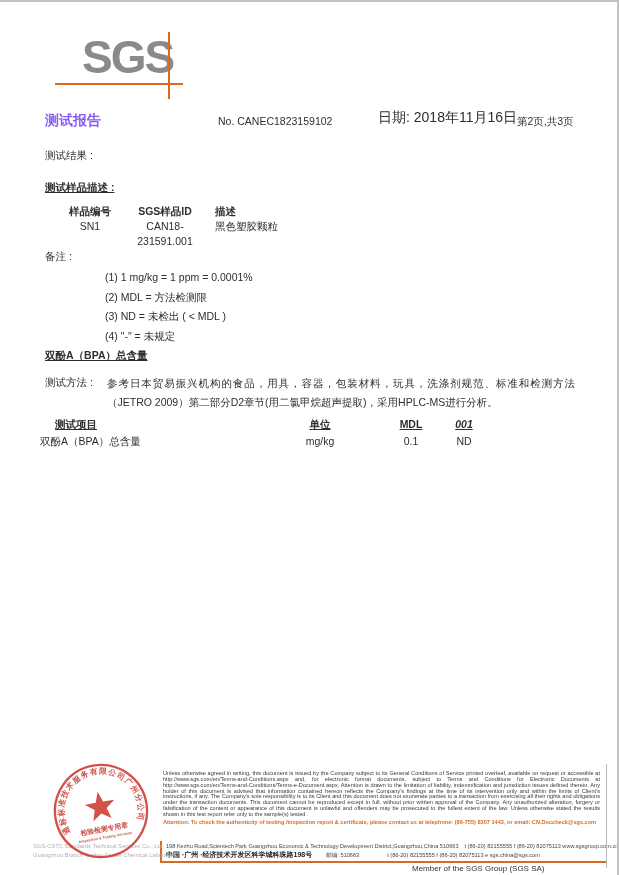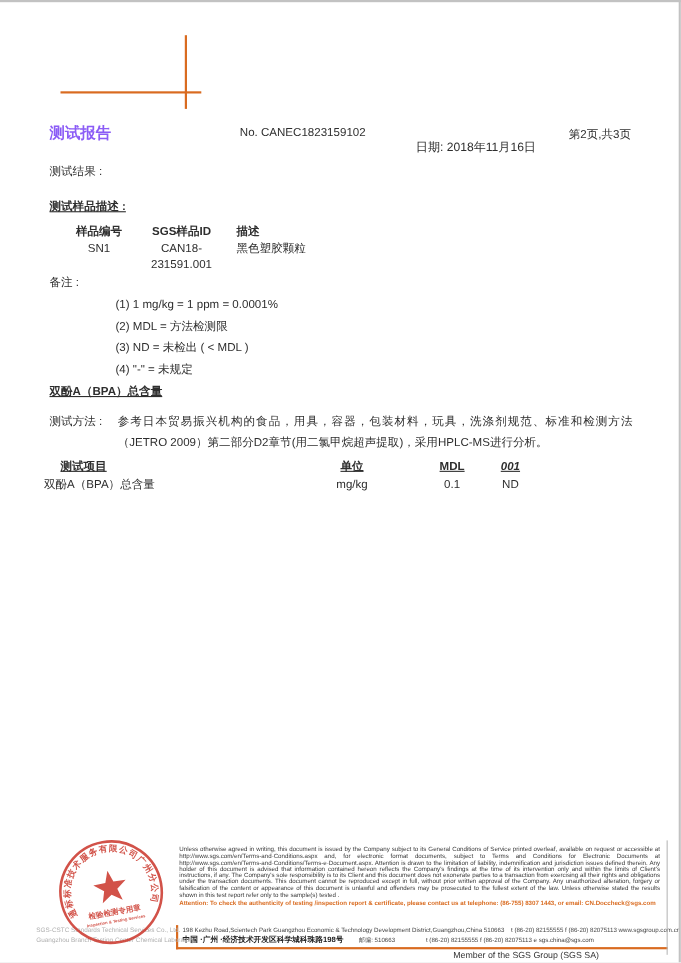--- a/index.html
+++ b/index.html
@@ -15,21 +15,21 @@
   .i { font-style:italic; }
 
   
   .logo-text { left:82px; top:32px; font-size:46px; font-weight:bold; color:#8a8a8a; letter-spacing:-2px; line-height:1; }
   .logo-hline { left:55px; top:81px; width:128px; height:2px; background:#d96b20; }
   .logo-vline { left:168px; top:30px; width:2px; height:67px; background:#d96b20; }
 
   
   .doc-title { left:45px; top:110px; font-size:14px; font-weight:bold; color:#8b5cf6; }
   .report-no { left:218px; top:113px; font-size:10.5px; }
-  .report-date { left:378px; top:124px; font-size:11px; }
+  .report-date { left:378px; top:107px; font-size:14px; }
   .report-page { left:517px; top:113px; font-size:10.5px; }
 
   .body-label { font-size:10.5px; }
   .results-label { left:45px; top:147px; }
   .sample-desc-label { left:45px; top:179px; font-weight:bold; text-decoration:underline; }
 
   .stable { left:60px; top:202px; width:420px; font-size:10.5px; }
   .srow { display:flex; line-height:15px; }
   .sc1 { width:60px; text-align:center; }
   .sc2 { width:90px; text-align:center; }
@@ -66,20 +66,21 @@
   .company { left:33px; top:840px; font-size:5.8px; color:#b0b0b0; line-height:9px; white-space:nowrap; z-index:1; }
 
   .stamp-wrap { left:52px; top:760px; width:98px; height:98px; transform:rotate(-10deg); opacity:0.88; z-index:2; }
   .stamp-wrap svg { width:100%; height:100%; }
 </style>
 </head>
 <body>
 
 <div class="page">
 
+  <div class="abs logo-text">SGS</div>
   <div class="abs logo-hline"></div>
   <div class="abs logo-vline"></div>
 
   <div class="abs doc-title">测试报告</div>
   <div class="abs report-no">No. CANEC1823159102</div>
   <div class="abs report-date">日期: 2018年11月16日</div>
   <div class="abs report-page">第2页,共3页</div>
 
   <div class="abs body-label results-label">测试结果 :</div>
   <div class="abs body-label sample-desc-label">测试样品描述 :</div>

